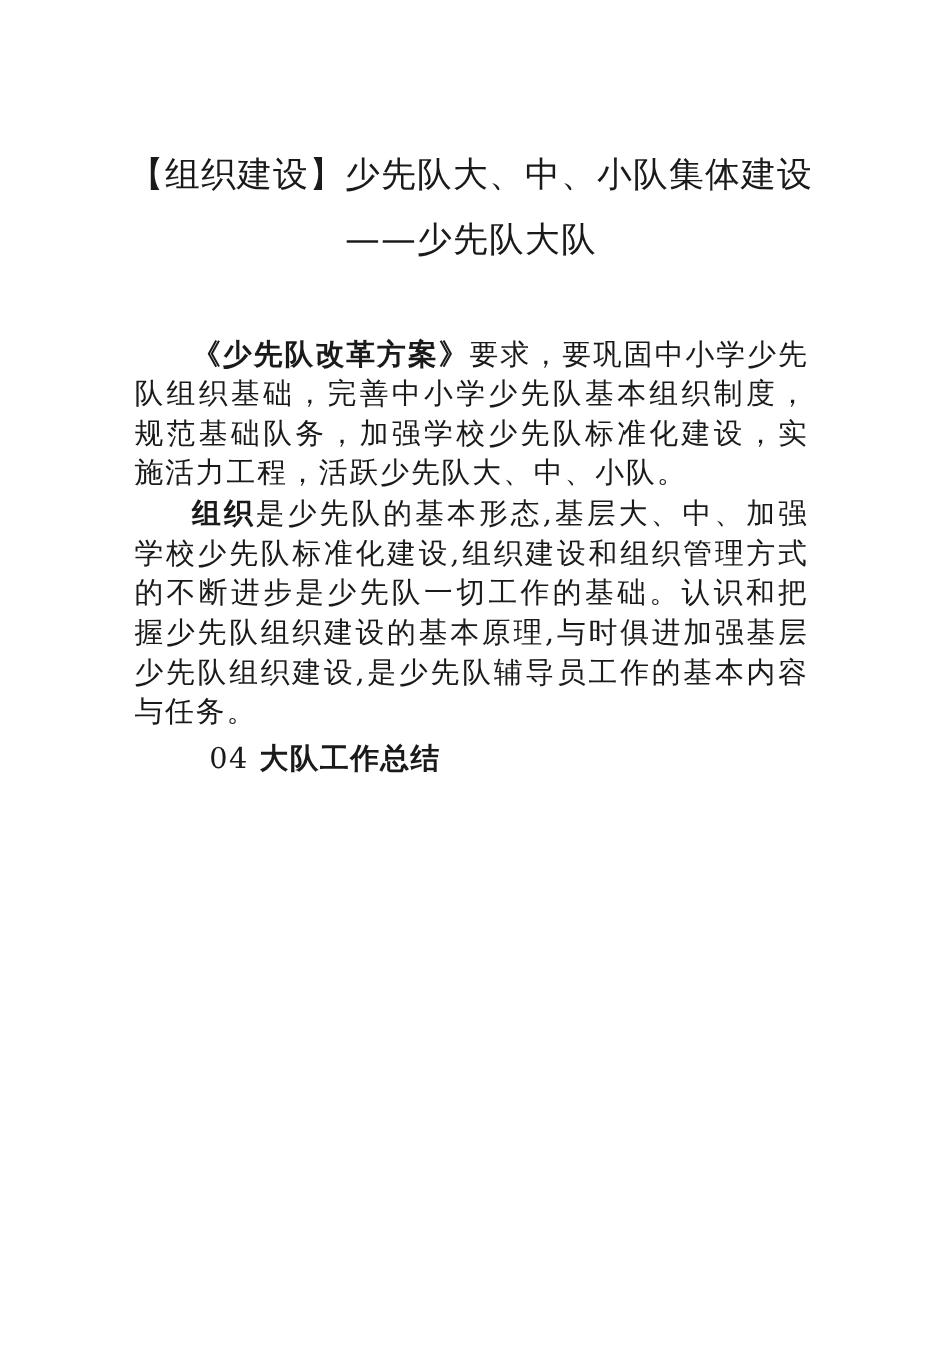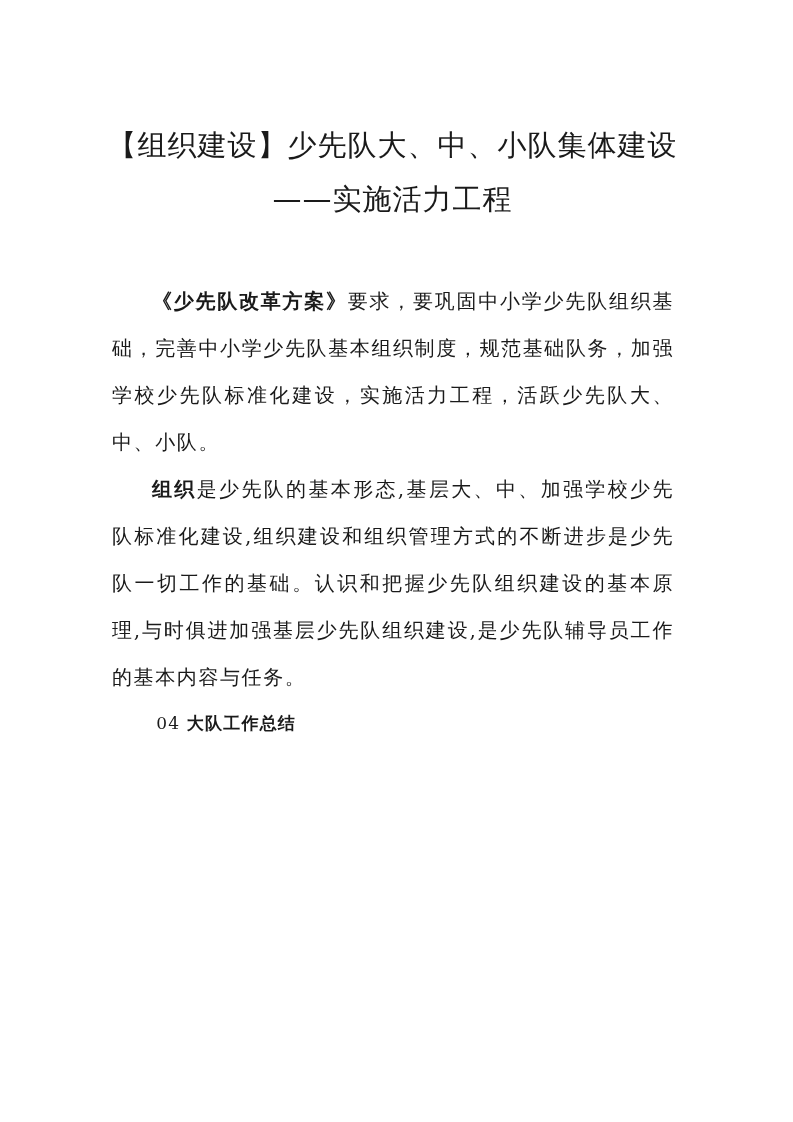--- a/index.html
+++ b/index.html
@@ -1,27 +1,27 @@
 <!DOCTYPE html>
 <html><head>
 <meta charset="utf-8">
 <style>
   html, body { margin: 0; padding: 0; background: #ffffff; }
   body { width: 793px; height: 1122px; position: relative; overflow: hidden; font-family: "DejaVu Serif", "Liberation Serif", serif; color: #1a1a1a; }
   .title { position: absolute; left: 0; width: 785px; text-align: center; font-family: "DejaVu Sans", "Liberation Sans", sans-serif; font-size: 29px; letter-spacing: 1px; line-height: 54px; top: 118px; }
   .body { position: absolute; left: 112px; width: 562px; top: 278px; }
-  .p { font-size: 20px; line-height: 47px; text-align: justify; text-align-last: left; letter-spacing: 1.6px; margin: 0; text-indent: 2em; }
+  .p { font-size: 24px; line-height: 33px; text-align: justify; text-align-last: left; letter-spacing: 1.6px; margin: 0; text-indent: 2em; }
   .bold { font-weight: bold; }
-  .heading { font-size: 17px; line-height: 44.6px; margin: 0; text-indent: 2.6em; letter-spacing: 1.2px; }
+  .heading { font-size: 24px; line-height: 44.6px; margin: 0; text-indent: 2.6em; letter-spacing: 1.2px; }
 </style>
 </head>
 <body>
 
 <div class="title">
   <div>【组织建设】少先队大、中、小队集体建设</div>
-  <div>——实施活力工程</div>
+  <div>——少先队大队</div>
 </div>
 
 <div class="body">
   <p class="p"><span class="bold">《少先队改革方案》</span><span>要求，要巩固中小学少先队组织基础，完善中小学少先队基本组织制度，规范基础队务，加强学校少先队标准化建设，实施活力工程，活跃少先队大、中、小队。</span></p>
   <p class="p"><span class="bold">组织</span><span>是少先队的基本形态,基层大、中、加强学校少先队标准化建设,组织建设和组织管理方式的不断进步是少先队一切工作的基础。认识和把握少先队组织建设的基本原理,与时俱进加强基层少先队组织建设,是少先队辅导员工作的基本内容与任务。</span></p>
   <p class="heading"><span>04 </span><span class="bold">大队工作总结</span></p>
 </div>
 
 </body></html>

